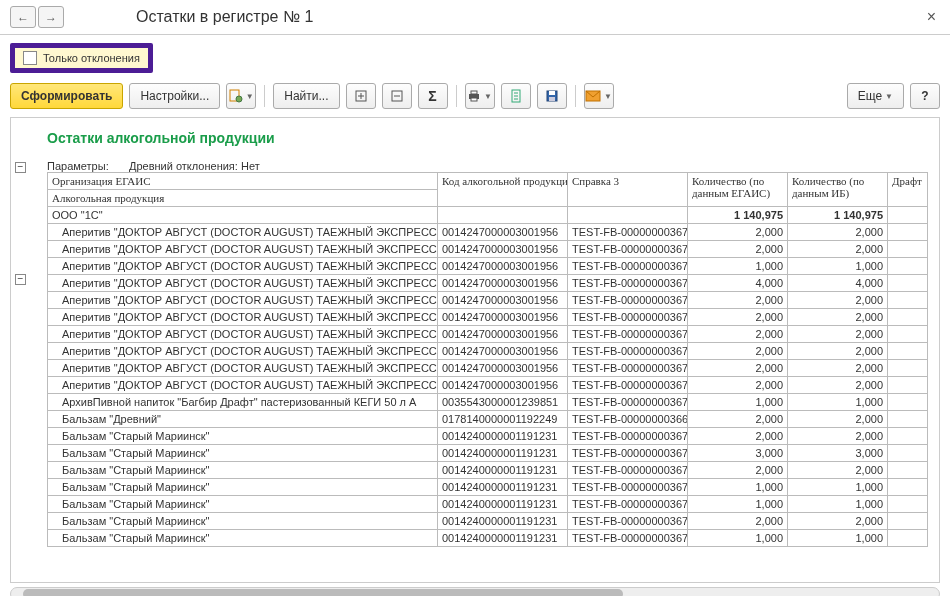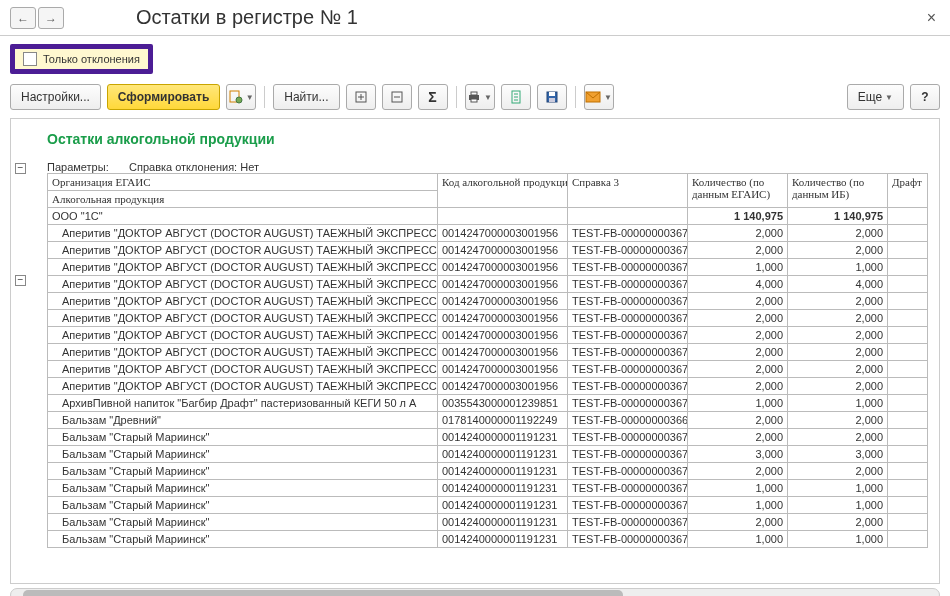--- a/index.html
+++ b/index.html
@@ -26,21 +26,21 @@
     background: #f5f5f5;
     display: flex;
     align-items: center;
     justify-content: center;
     margin-right: 2px;
     cursor: pointer;
     font-size: 12px;
     color: #555;
   }
   .window-title {
-    font-size: 20px;
+    font-size: 16px;
     margin-left: 70px;
     color: #333;
   }
   .close-x {
     margin-left: auto;
     font-size: 16px;
     color: #555;
     cursor: pointer;
     padding: 0 4px;
   }
@@ -202,25 +202,25 @@
 </div>
 
 <div class="filter-bar">
   <label class="chk-wrap">
     <span class="chk-box"></span>
     <span>Только отклонения</span>
   </label>
 </div>
 
 <div class="toolbar">
+  <div class="btn btn-yellow">
+      <span>Сформировать</span>
+    </div>
   <div class="btn">
       <span>Настройки...</span>
-    </div>
-  <div class="btn btn-yellow">
-      <span>Сформировать</span>
     </div>
   <div class="btn btn-icon">
     <svg width="14" height="14">
         <rect x="1" y="1" width="9" height="11" fill="none" stroke="#d08000"></rect>
         <circle cx="10" cy="10" r="3" fill="#7a5" stroke="#474"></circle>
       </svg>
     <span class="dropdown-arrow">▼</span>
   </div>
   <div class="sep"></div>
   <div class="btn">
@@ -287,21 +287,21 @@
 <div class="report-area">
   <div class="tree-gutter">
     <div class="tree-box" style="top:44px">−</div>
     <div class="tree-box" style="top:156px">−</div>
   </div>
   <div class="report-content">
     <div class="report-title">Остатки алкогольной продукции</div>
     <div class="params">
       <div class="params-label">Параметры:</div>
       <div>
-        <div>Справка отклонения: Нет</div>
+        <div>Древний отклонения: Нет</div>
       </div>
     </div>
     <table class="tbl">
       <colgroup>
         <col class="col-prod">
           <col class="col-code">
           <col class="col-ref">
           <col class="col-q1">
           <col class="col-q2">
           <col class="col-dev">

